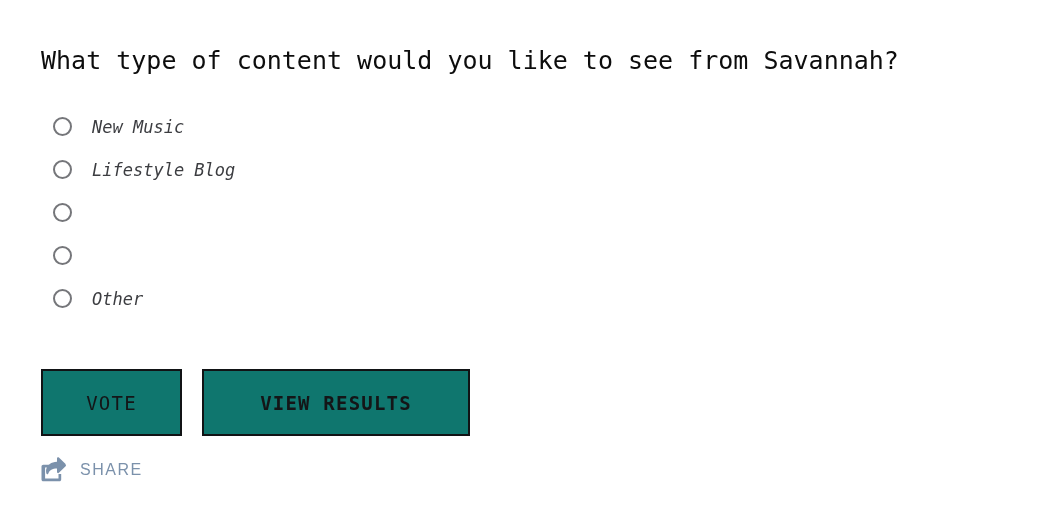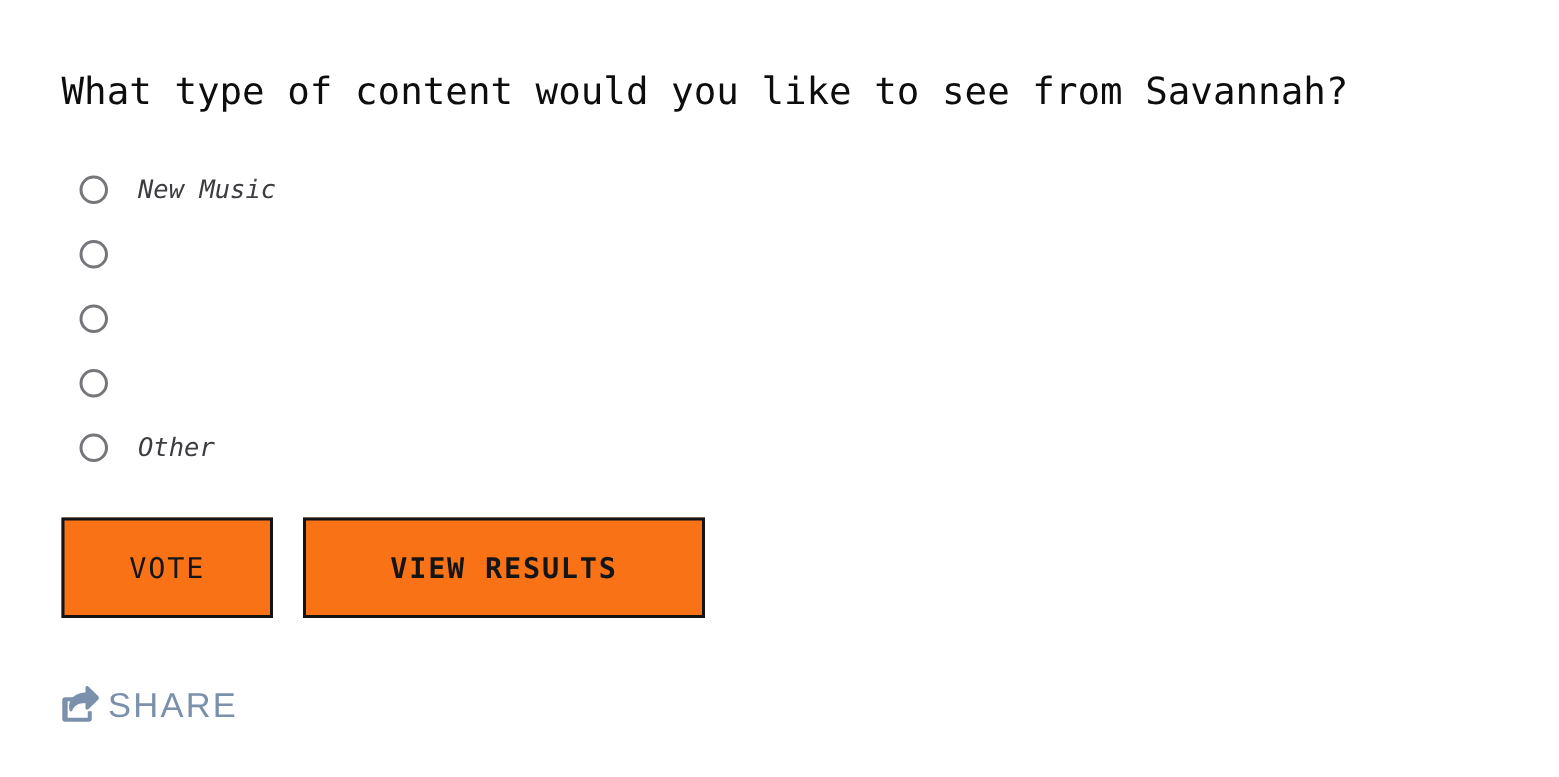--- a/index.html
+++ b/index.html
@@ -80,33 +80,34 @@
   .poll-buttons {
     position: absolute;
     left: 41px;
     top: 345px;
     display: flex;
     align-items: flex-start;
   }
   .poll-button {
     box-sizing: border-box;
     height: 67px;
-    background: #f97316;
+    background: #0f766e;
     border: 2px solid #111315;
     border-radius: 0;
     font-family: "DejaVu Sans Mono", "Liberation Mono", monospace;
     font-size: 19px;
     letter-spacing: 1.2px;
     color: #141517;
     display: flex;
     align-items: center;
     justify-content: center;
     cursor: pointer;
     padding: 0 10px;
     white-space: nowrap;
+    margin-top: 24px;
   }
   .poll-button.vote { width: 141px; }
   .poll-button.results { width: 268px; margin-left: 20px; font-weight: bold; }
 
   
   .poll-share {
     position: absolute;
     left: 41px;
     top: 457px;
     display: flex;
@@ -116,41 +117,42 @@
   }
   .share-icon {
     width: 26px;
     height: 26px;
     display: block;
     flex: 0 0 auto;
   }
   .share-icon svg { display: block; }
   .poll-share-label {
     font-family: "Liberation Sans", "DejaVu Sans", sans-serif;
-    font-size: 23px;
+    font-size: 16px;
     letter-spacing: 1.5px;
     color: #7b91ab;
-    margin-left: 5px;
+    margin-left: 13px;
     line-height: 24px;
   }
 </style>
 </head>
 <body>
 
 <div class="poll">
 
   <div class="poll-question">What type of content would you like to see from Savannah?</div>
 
   <ul class="poll-options">
     <li class="poll-option">
       <span class="radio-mark"></span>
       <span class="poll-option-label">New Music</span>
     </li>
     <li class="poll-option">
       <span class="radio-mark"></span>
+      <span class="poll-option-label">Lifestyle Blog</span>
     </li>
     <li class="poll-option">
       <span class="radio-mark"></span>
     </li>
     <li class="poll-option">
       <span class="radio-mark"></span>
     </li>
     <li class="poll-option">
       <span class="radio-mark"></span>
       <span class="poll-option-label">Other</span>

